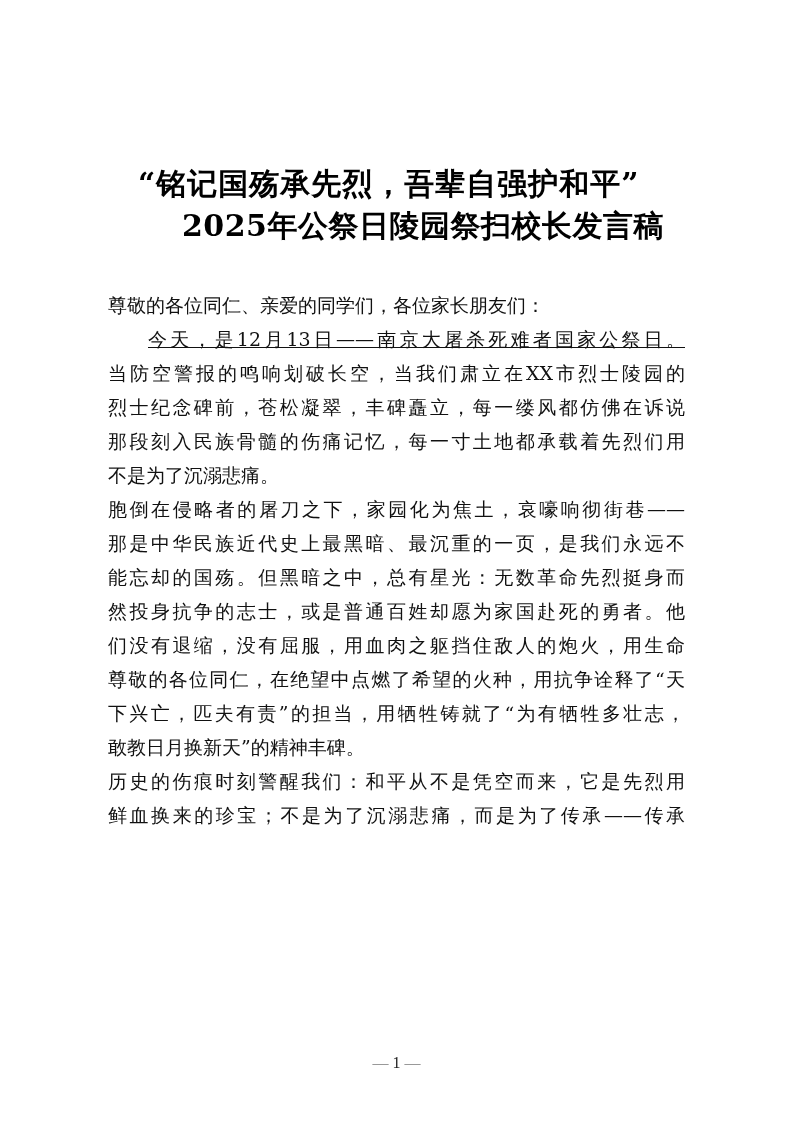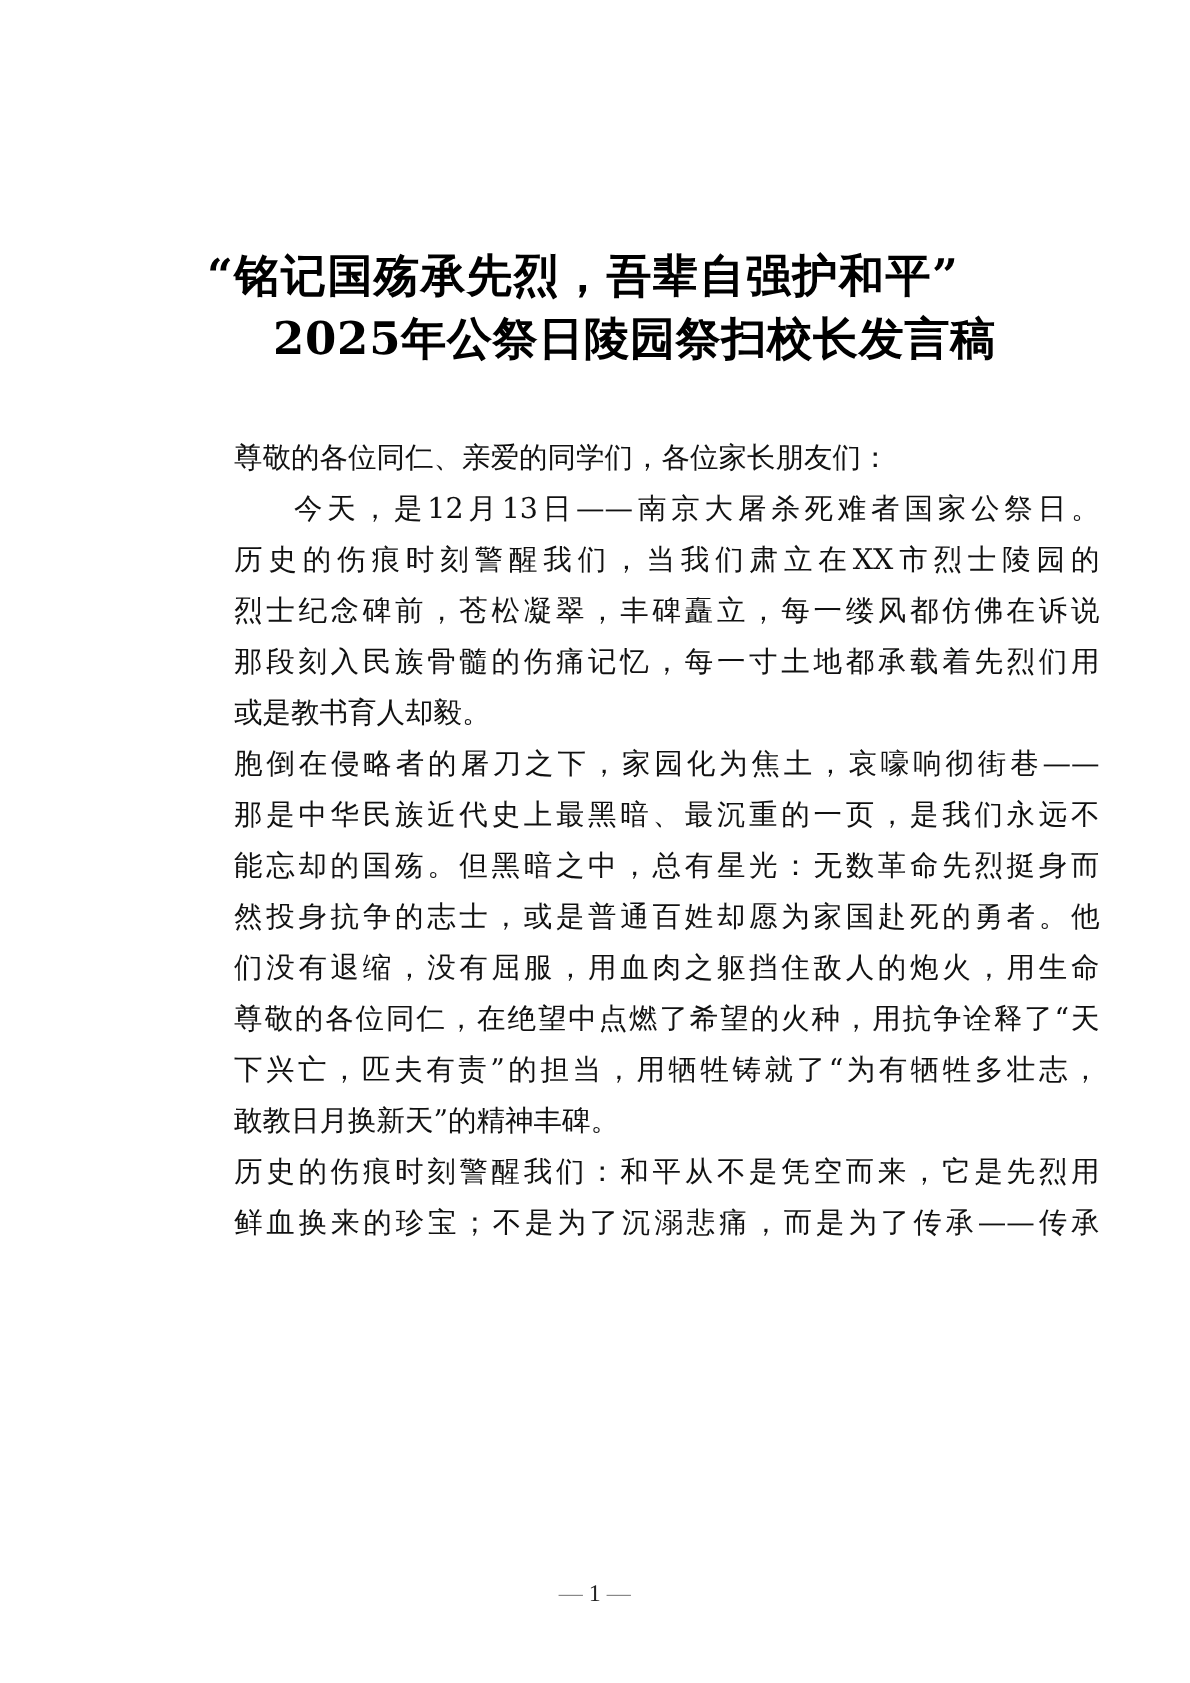--- a/index.html
+++ b/index.html
@@ -10,43 +10,43 @@
     font-family: "DejaVu Serif", "Liberation Serif", serif;
     font-weight: bold; font-size: 30px; color: #000; white-space: nowrap;
   }
   .title.l1 { top: 148px; left: 138px; letter-spacing: 1px; }
   .title.l2 { top: 190px; left: 182px; letter-spacing: 0.5px; }
   .body {
     position: absolute; left: 108px; top: 272px; width: 590px;
     font-family: "DejaVu Serif", "Liberation Serif", serif;
     font-size: 19px; line-height: 34px; color: #111;
   }
-  .line { display: block; white-space: nowrap; height: 34px; text-align: justify; text-align-last: justify; width: 577px; margin-left: 48px; }
+  .line { display: block; white-space: nowrap; height: 34px; text-align: justify; text-align-last: justify; width: 577px; }
   .line.last { text-align-last: left; }
-  .line.indent { padding-left: 40px; width: 537px; }
+  .line.indent { padding-left: 40px; width: 537px; text-decoration: underline; }
   .footer {
     position: absolute; top: 1038px; left: 0; width: 793px; text-align: center;
     font-family: "Liberation Serif", serif; font-size: 16px; color: #222;
   }
   .footer .dash { color: #888; }
 </style>
 </head>
 <body>
 
 <div class="page">
   <div class="title l1">“铭记国殇承先烈，吾辈自强护和平”</div>
   <div class="title l2">2025年公祭日陵园祭扫校长发言稿</div>
 
   <div class="body" id="body">
       <span class="line last">尊敬的各位同仁、亲爱的同学们，各位家长朋友们：</span>
       <span class="line indent">今天，是12月13日——南京大屠杀死难者国家公祭日。</span>
-      <span class="line">历史的伤痕时刻警醒我们，当我们肃立在XX市烈士陵园的</span>
+      <span class="line">当防空警报的鸣响划破长空，当我们肃立在XX市烈士陵园的</span>
       <span class="line">烈士纪念碑前，苍松凝翠，丰碑矗立，每一缕风都仿佛在诉说</span>
       <span class="line">那段刻入民族骨髓的伤痛记忆，每一寸土地都承载着先烈们用</span>
-      <span class="line last">或是教书育人却毅。</span>
+      <span class="line last">不是为了沉溺悲痛。</span>
       <span class="line">胞倒在侵略者的屠刀之下，家园化为焦土，哀嚎响彻街巷——</span>
       <span class="line">那是中华民族近代史上最黑暗、最沉重的一页，是我们永远不</span>
       <span class="line">能忘却的国殇。但黑暗之中，总有星光：无数革命先烈挺身而</span>
       <span class="line">然投身抗争的志士，或是普通百姓却愿为家国赴死的勇者。他</span>
       <span class="line">们没有退缩，没有屈服，用血肉之躯挡住敌人的炮火，用生命</span>
       <span class="line">尊敬的各位同仁，在绝望中点燃了希望的火种，用抗争诠释了“天</span>
       <span class="line">下兴亡，匹夫有责”的担当，用牺牲铸就了“为有牺牲多壮志，</span>
       <span class="line last">敢教日月换新天”的精神丰碑。</span>
       <span class="line">历史的伤痕时刻警醒我们：和平从不是凭空而来，它是先烈用</span>
       <span class="line">鲜血换来的珍宝；不是为了沉溺悲痛，而是为了传承——传承</span>

